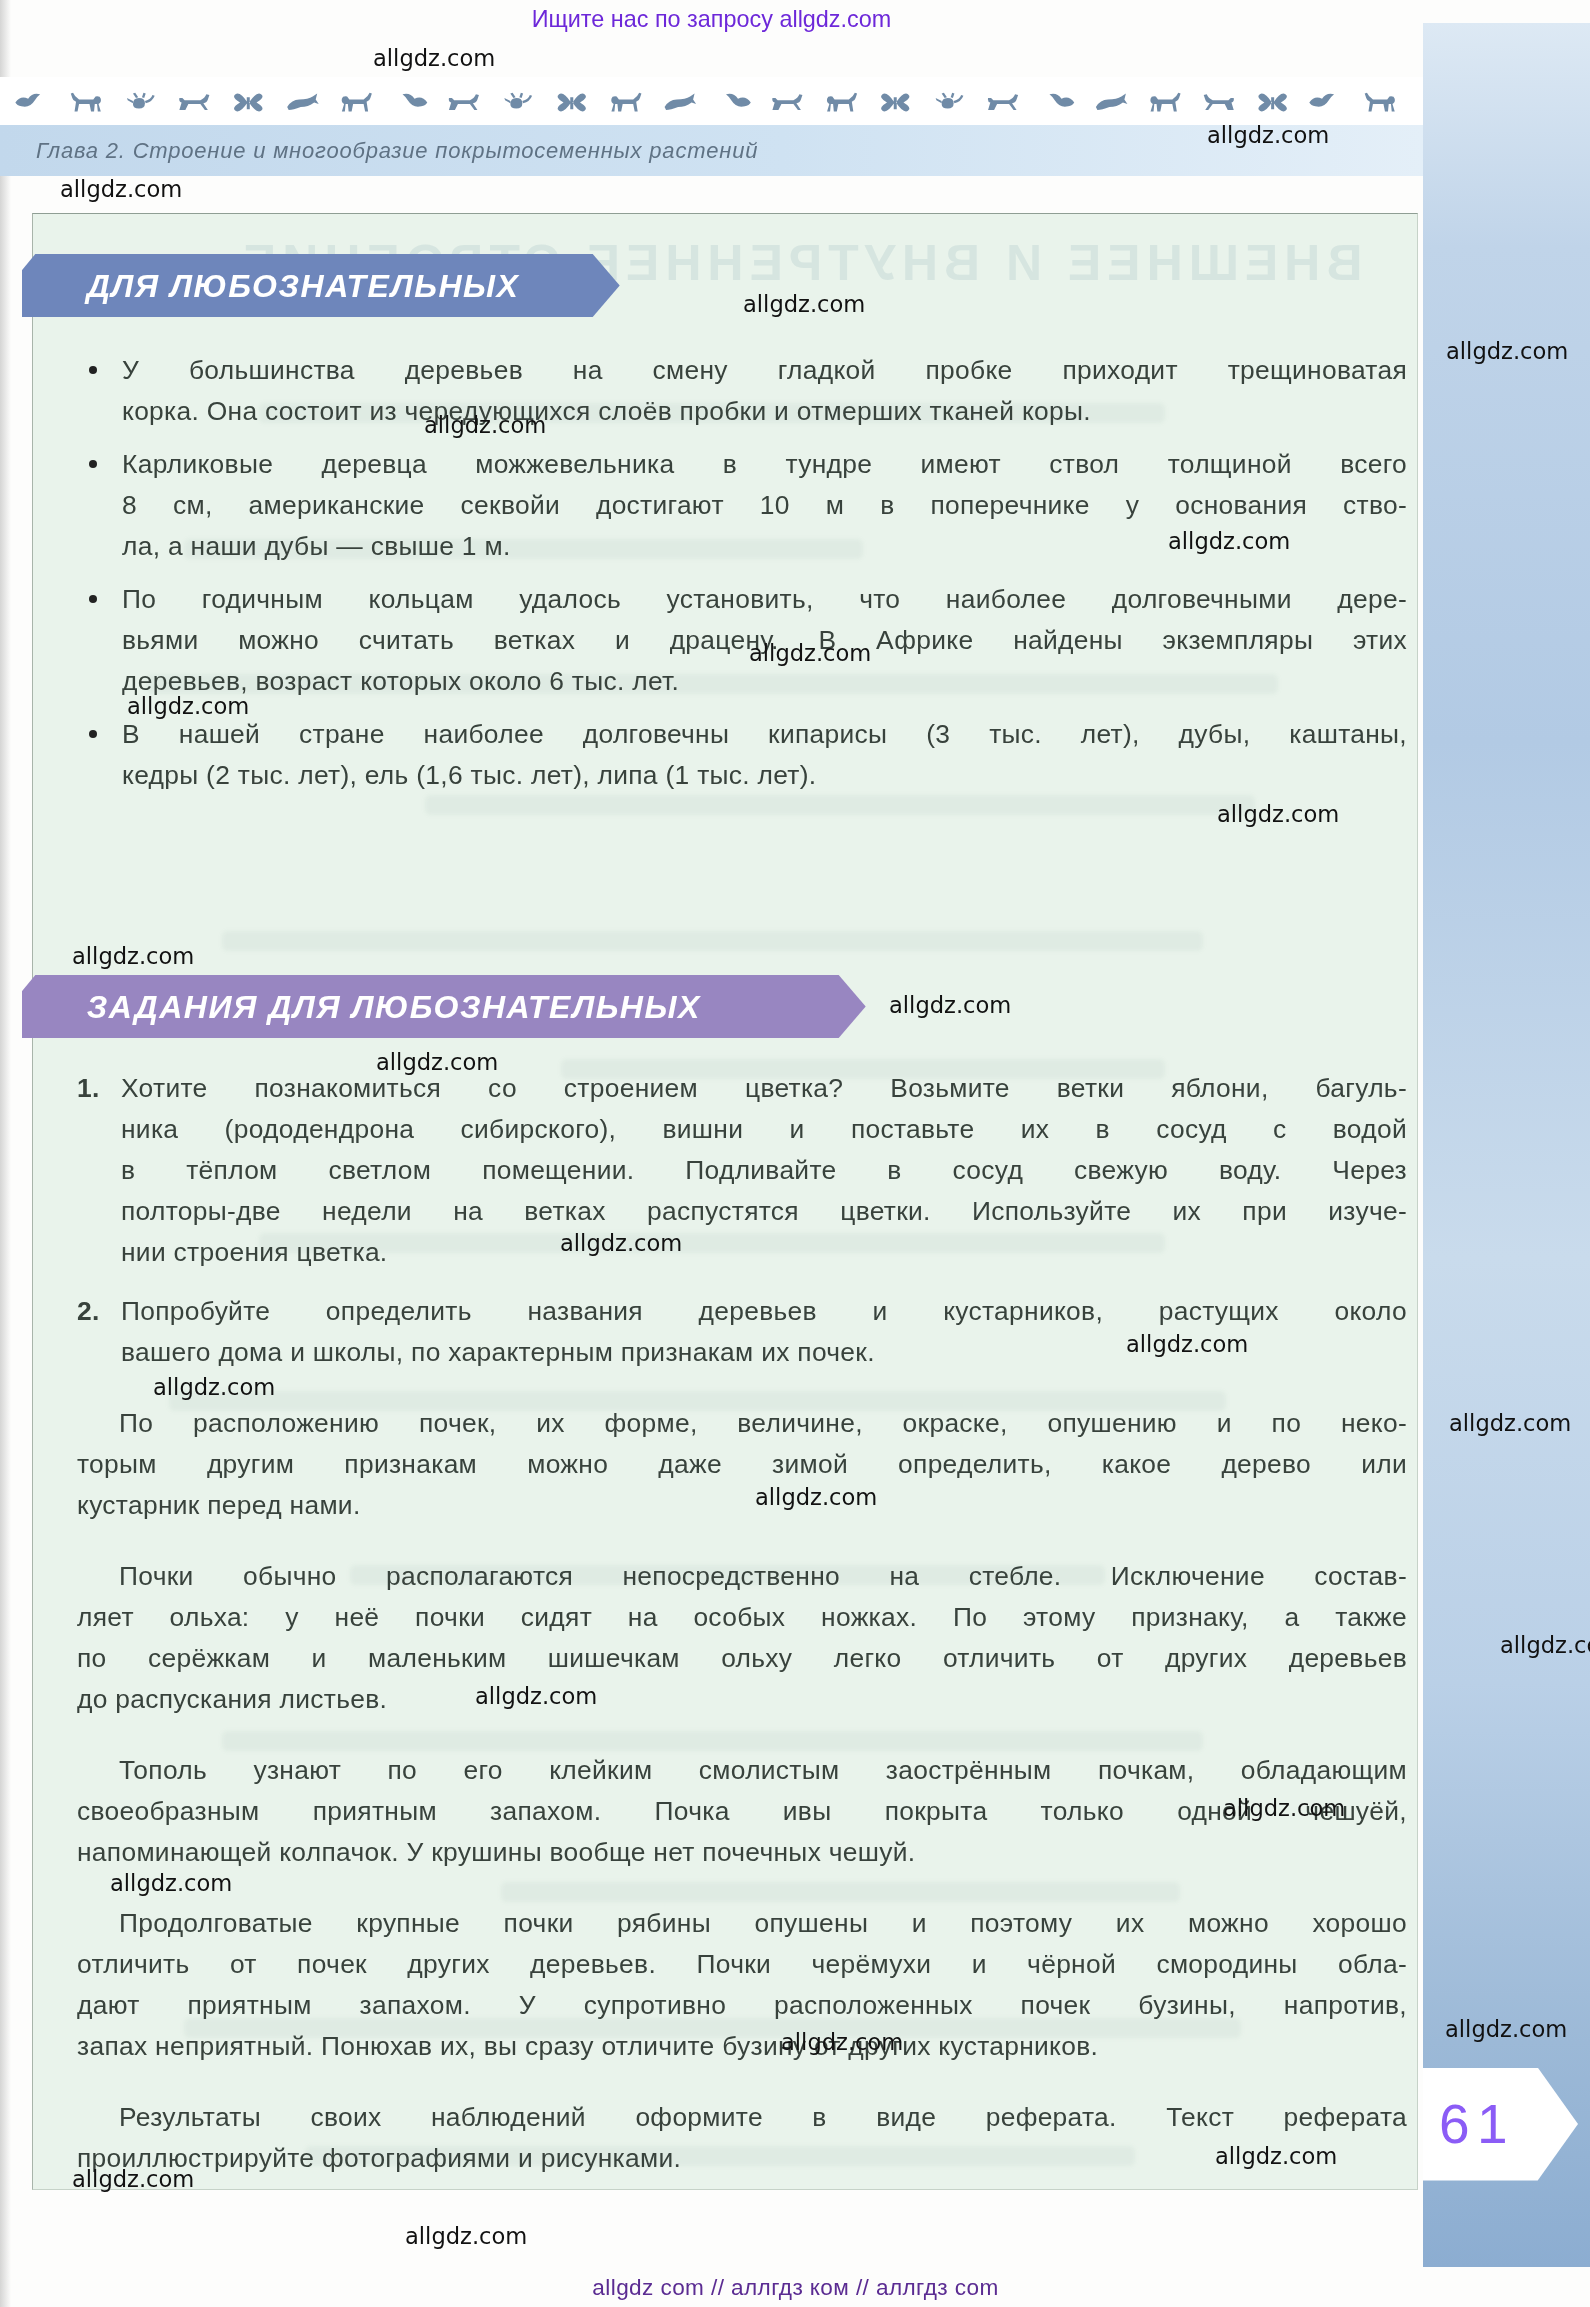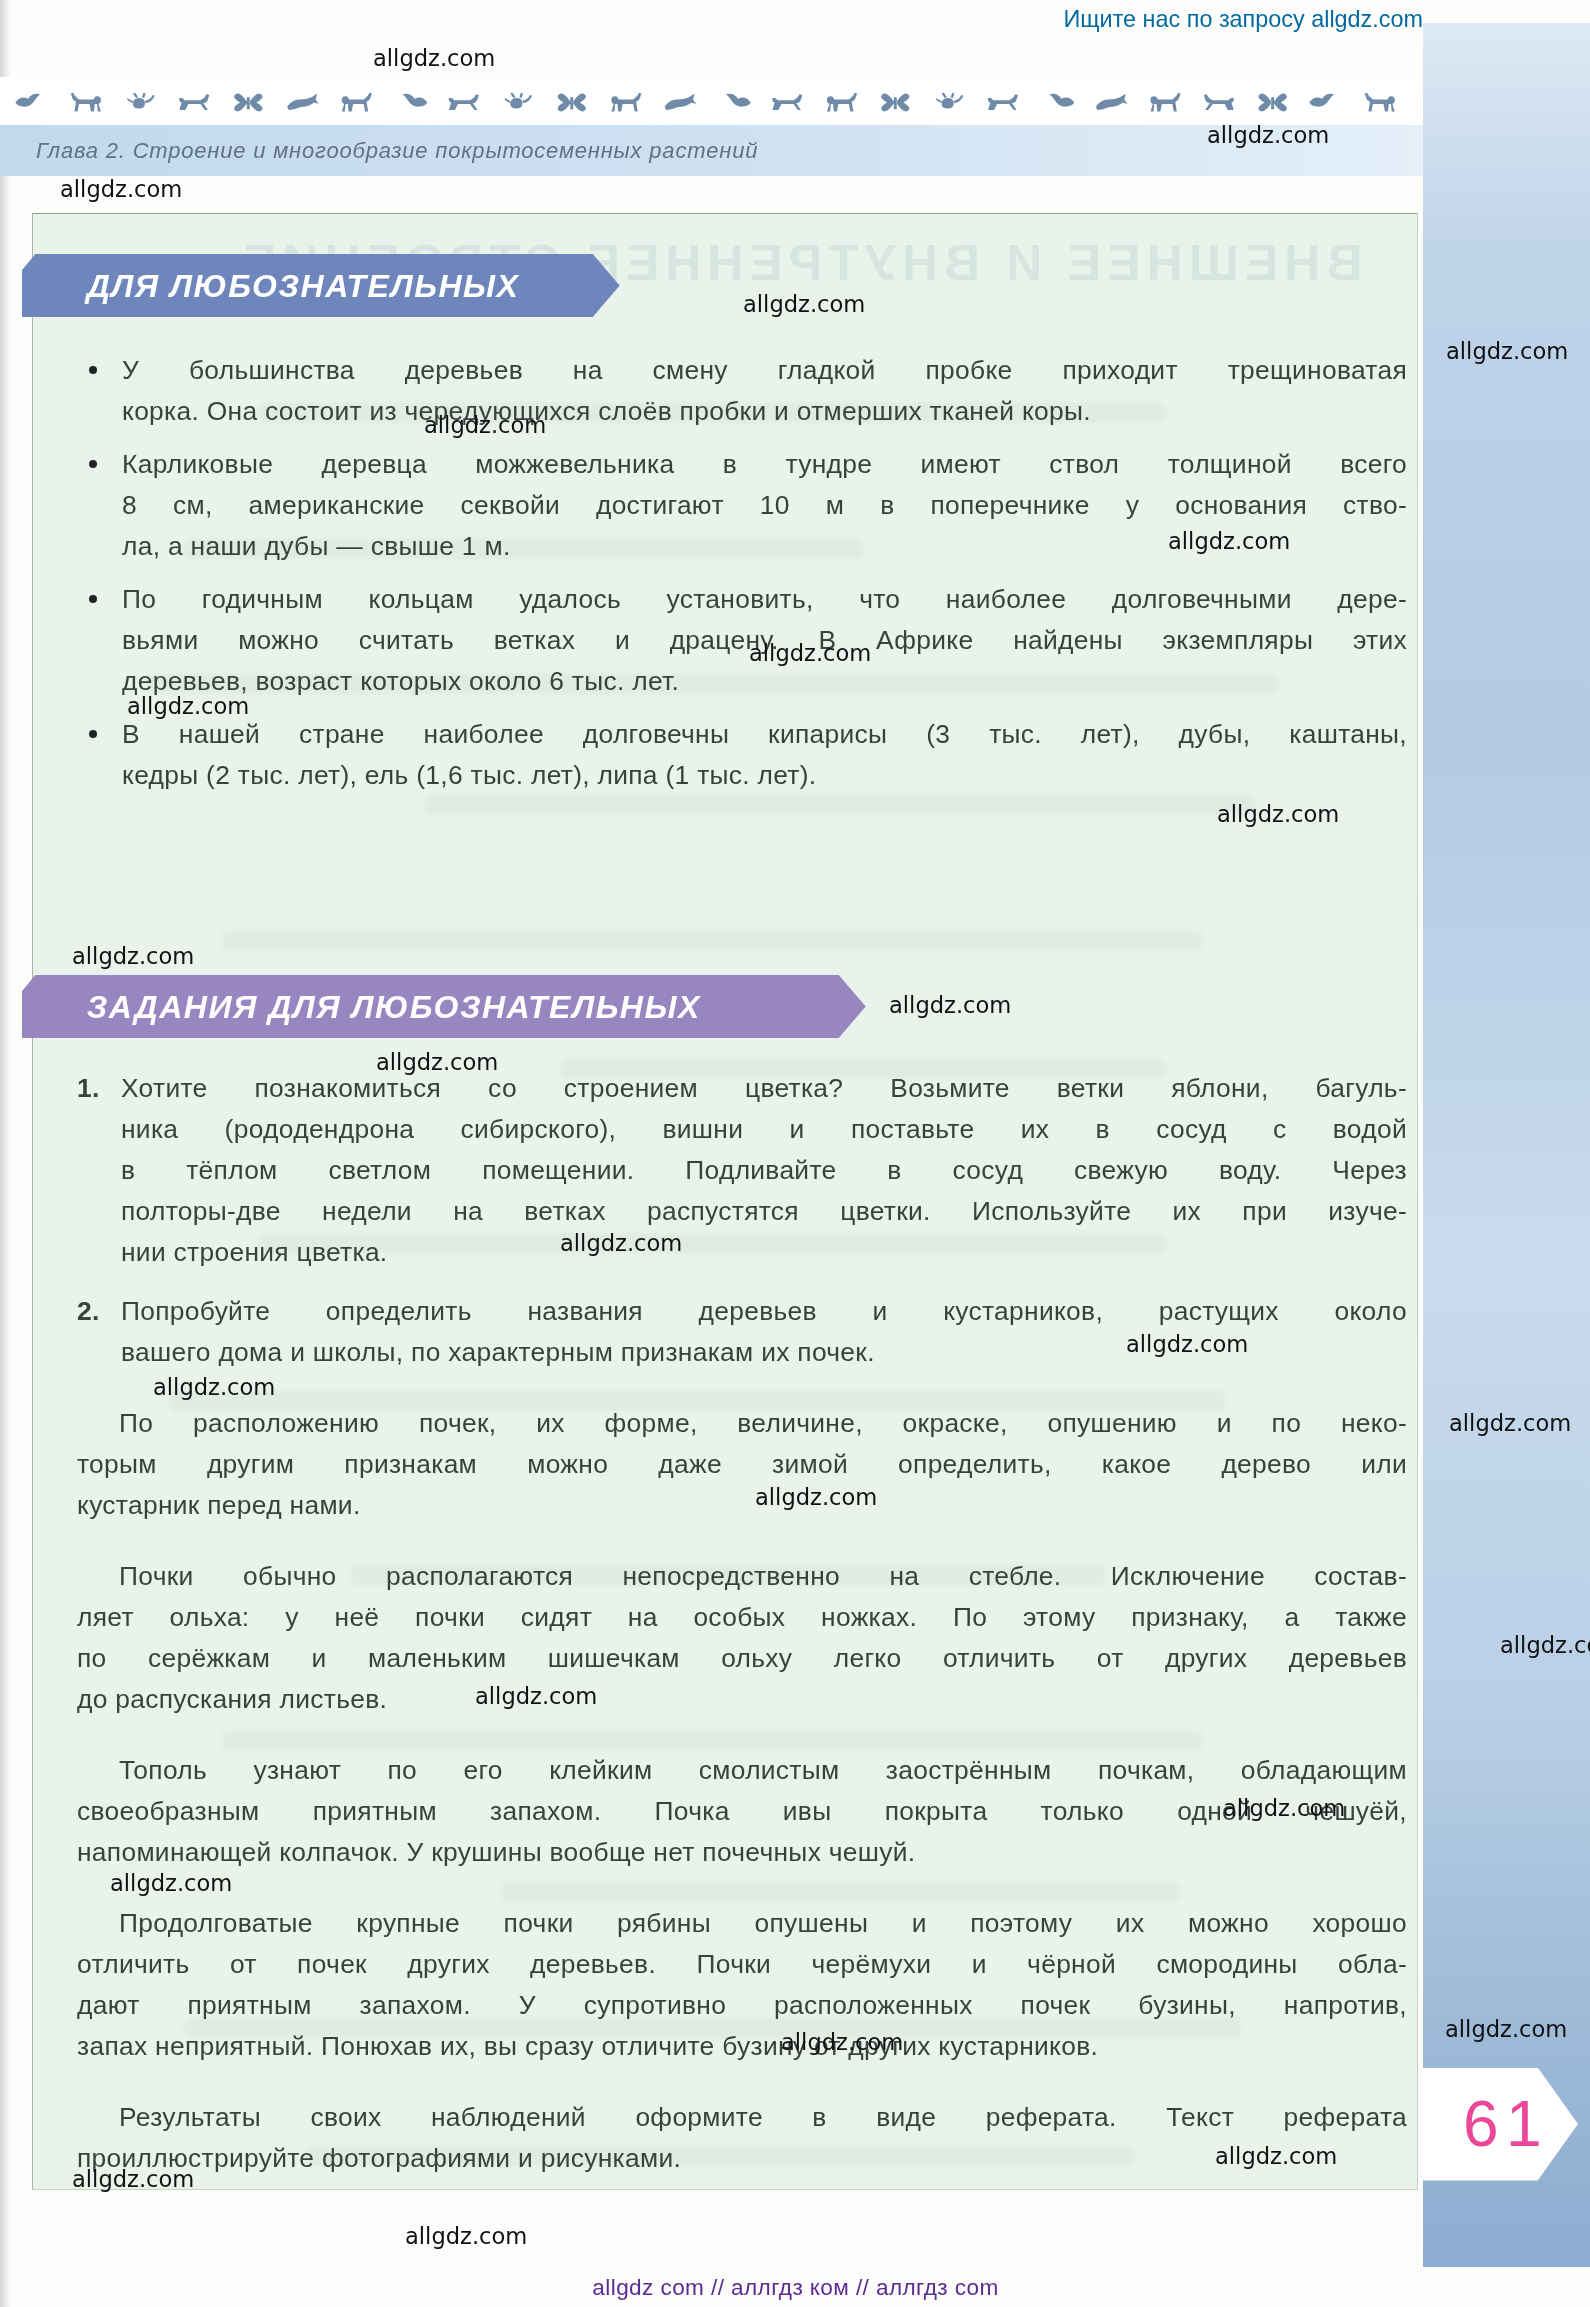--- a/index.html
+++ b/index.html
@@ -52,32 +52,32 @@
   .item:nth-child(2){margin-bottom:30px;}
   .item .num{position:absolute;left:0;top:0;font-weight:bold;line-height:41px;}
   .para{margin-bottom:30px;}
   .para .jline:first-child{text-indent:42px;}
   
   .sidebar{position:absolute;left:1423px;top:22.6px;width:168px;height:2244px;
            background:linear-gradient(180deg,#dde9f4 0%,#c0d4e9 10%,#b2cae4 32%,#c9dbec 55%,#bad0e7 74%,#9cb9d7 90%,#8cadd1 100%);}
   .page-badge{position:absolute;left:0px;top:2045px;width:155px;height:113px;background:#ffffff;
               clip-path:polygon(0 0,74% 0,100% 50%,74% 100%,0 100%);
               display:flex;align-items:center;}
-  .page-badge span{margin-left:40px;font-size:64px;color:#ec4899;letter-spacing:7.5px;}
+  .page-badge span{margin-left:16px;font-size:55px;color:#8b5cf6;letter-spacing:7.5px;}
   
   .footer-line{position:absolute;left:0;top:2275px;width:1591px;text-align:center;
                font-size:22.6px;letter-spacing:0.4px;}
 </style>
 </head>
 <body>
 
 <div class="page">
   <div class="edge-shade"></div>
 
-  <div class="promo" style="color: #0369a1; text-align: right;">Ищите нас по запросу allgdz.com</div>
+  <div class="promo" style="color: #6d28d9;">Ищите нас по запросу allgdz.com</div>
 
   <div class="animal-band">
     <svg id="animal-svg" width="1410" height="39" viewBox="0 0 1869 52">
       <defs>
         <path id="p-quad" d="M5 28 L8 18 Q4 16 5 11 Q6 7 12 8 L15 12 L34 12 Q40 8 42 3 L45 4 L43 10 Q42 14 38 15 L40 28 L36 28 L34 18 L20 18 L18 28 L14 28 L13 18 L10 18 L9 28 Z"></path>
         <path id="p-bird" d="M1 16 Q8 6 18 11 Q24 2 34 5 Q29 9 27 13 Q20 24 9 21 Q3 20 1 16 Z"></path>
         <path id="p-butterfly" d="M23 16 Q13 1 7 5 Q1 9 13 16 Q1 23 7 27 Q13 31 23 16 Z M25 16 Q35 1 41 5 Q47 9 35 16 Q47 23 41 27 Q35 31 25 16 Z M22 9 L26 9 L26 25 L22 25 Z"></path>
         <path id="p-bug" d="M14 18 Q14 10 22 10 Q30 10 30 17 Q30 24 22 24 Q14 24 14 18 Z M30 14 Q38 12 40 6 L43 7 Q40 15 31 17 Z M14 14 L6 10 L7 13 L14 17 Z M18 10 L14 4 L17 3 L21 9 Z M26 9 L28 3 L31 4 L29 10 Z"></path>
         <path id="p-horse" d="M4 26 L7 16 Q3 15 4 10 L8 10 L11 13 L32 13 Q38 10 40 5 L44 6 L42 12 Q41 16 36 17 L42 26 L38 26 L32 18 L16 18 L12 26 L8 26 Z"></path>
         <path id="p-seal" d="M4 22 Q10 12 20 12 Q32 12 38 8 L44 4 L42 12 L46 18 L40 16 Q32 22 22 22 Q12 26 6 26 Z"></path>

